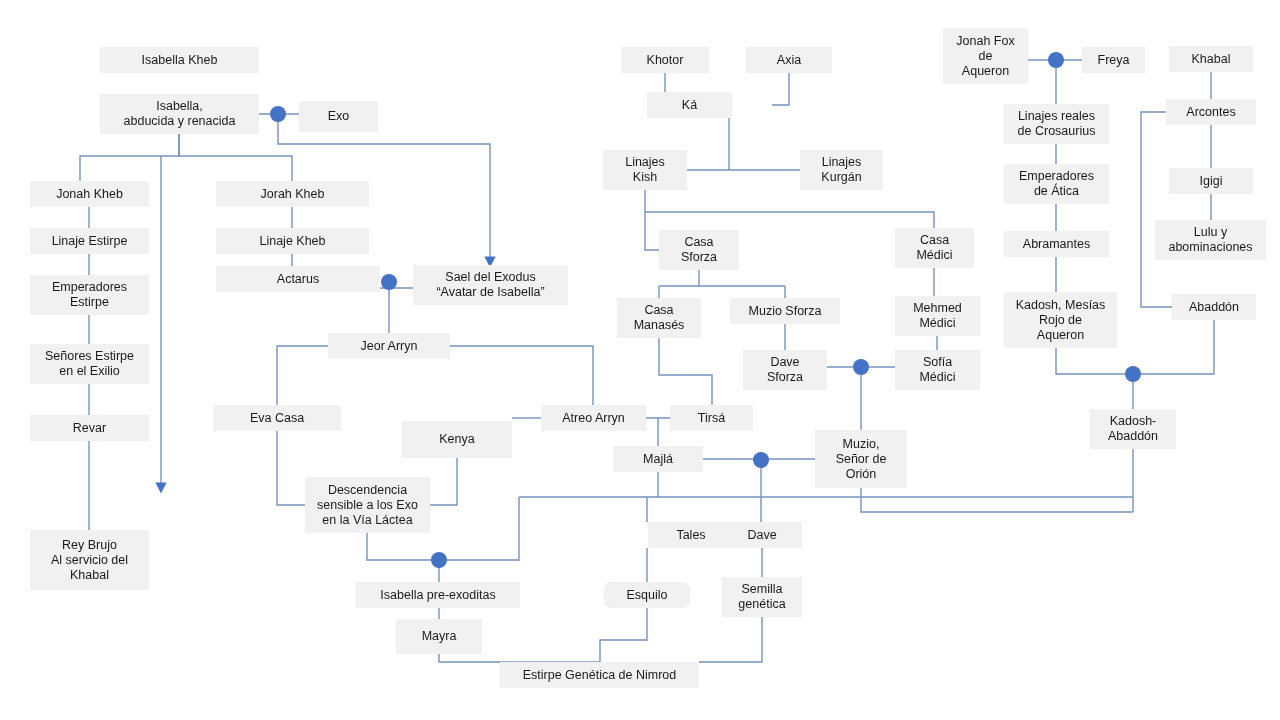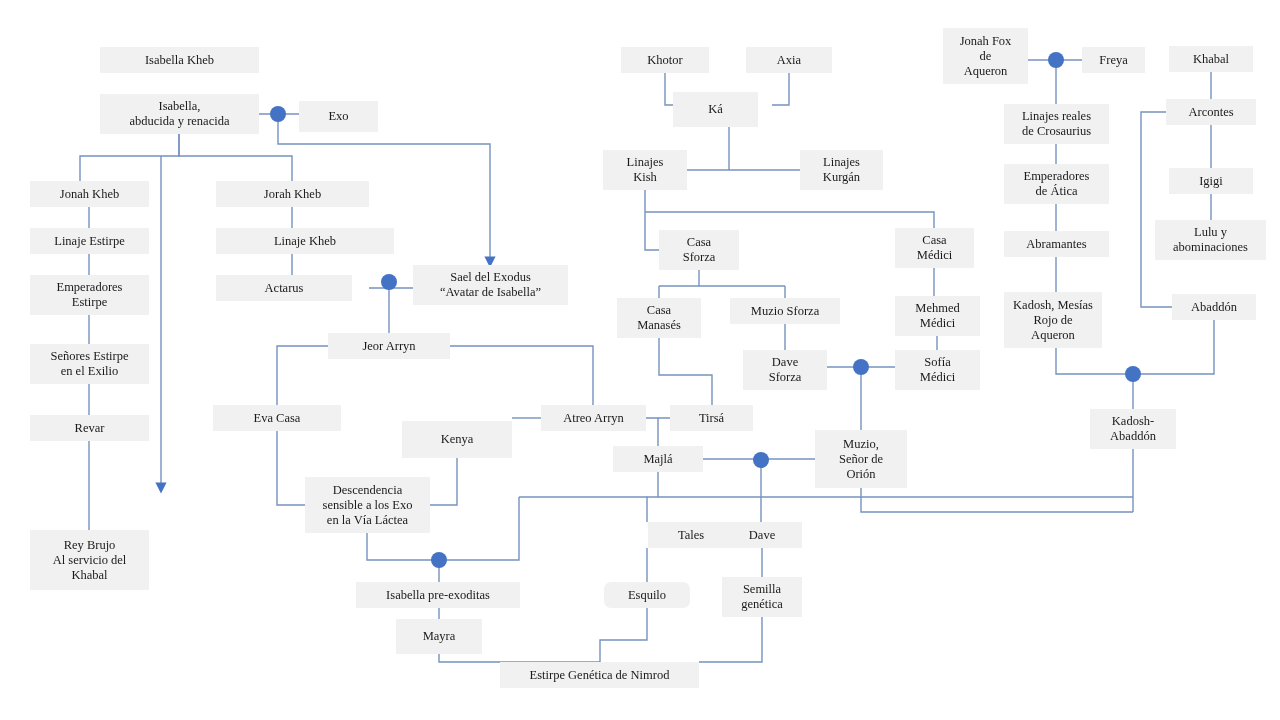--- a/index.html
+++ b/index.html
@@ -27,21 +27,20 @@
     color:#1a1a1a;
     font-size:12.5px;
     line-height:15px;
     display:flex;
     align-items:center;
     justify-content:center;
     text-align:center;
     box-sizing:border-box;
     padding:5px 3px;
     white-space:pre-line;
-    font-family:Liberation Serif, serif;
   }
 </style>
 </head>
 <body>
 
 <div id="canvas">
 
   <svg id="edges" viewBox="0 0 1280 720">
     <defs>
       <marker id="arrow" markerWidth="8" markerHeight="8" refX="4" refY="4" orient="auto">
@@ -168,36 +167,36 @@
       <div class="node" style="left: 30px; top: 228px; width: 119px; height: 26px;">Linaje Estirpe</div>
       <div class="node" style="left: 30px; top: 275px; width: 119px; height: 40px;">Emperadores
 Estirpe</div>
       <div class="node" style="left: 30px; top: 344px; width: 119px; height: 40px;">Señores Estirpe
 en el Exilio</div>
       <div class="node" style="left: 30px; top: 415px; width: 119px; height: 26px;">Revar</div>
       <div class="node" style="left: 30px; top: 530px; width: 119px; height: 60px;">Rey Brujo
 Al servicio del
 Khabal</div>
       <div class="node" style="left: 216px; top: 181px; width: 153px; height: 26px;">Jorah Kheb</div>
-      <div class="node" style="left: 216px; top: 228px; width: 178px; height: 26px;">Linaje Kheb</div>
-      <div class="node" style="left: 216px; top: 275px; width: 136px; height: 26px;">Actarus</div>
+      <div class="node" style="left: 216px; top: 228px; width: 153px; height: 26px;">Linaje Kheb</div>
+      <div class="node" style="left: 216px; top: 266px; width: 164px; height: 26px;">Actarus</div>
       <div class="node" style="left: 413px; top: 265px; width: 155px; height: 40px;">Sael del Exodus
 “Avatar de Isabella”</div>
       <div class="node" style="left: 328px; top: 333px; width: 122px; height: 26px;">Jeor Arryn</div>
       <div class="node" style="left: 213px; top: 405px; width: 128px; height: 26px;">Eva Casa</div>
       <div class="node" style="left: 402px; top: 421px; width: 110px; height: 37px;">Kenya</div>
       <div class="node" style="left: 541px; top: 405px; width: 105px; height: 26px;">Atreo Arryn</div>
       <div class="node" style="left: 670px; top: 405px; width: 83px; height: 26px;">Tirsá</div>
       <div class="node" style="left: 305px; top: 477px; width: 125px; height: 56px;">Descendencia
 sensible a los Exo
 en la Vía Láctea</div>
       <div class="node" style="left: 613px; top: 446px; width: 90px; height: 26px;">Majlá</div>
       <div class="node" style="left: 621px; top: 47px; width: 88px; height: 26px;">Khotor</div>
       <div class="node" style="left: 746px; top: 47px; width: 86px; height: 26px;">Axia</div>
-      <div class="node" style="left: 673px; top: 92px; width: 85px; height: 35px;">Ká</div>
+      <div class="node" style="left: 647px; top: 92px; width: 85px; height: 26px;">Ká</div>
       <div class="node" style="left: 603px; top: 150px; width: 84px; height: 40px;">Linajes
 Kish</div>
       <div class="node" style="left: 800px; top: 150px; width: 83px; height: 40px;">Linajes
 Kurgán</div>
       <div class="node" style="left: 659px; top: 230px; width: 80px; height: 40px;">Casa
 Sforza</div>
       <div class="node" style="left: 895px; top: 228px; width: 79px; height: 40px;">Casa
 Médici</div>
       <div class="node" style="left: 617px; top: 298px; width: 84px; height: 40px;">Casa
 Manasés</div>
@@ -221,21 +220,21 @@
       <div class="node" style="left: 500px; top: 662px; width: 199px; height: 26px;">Estirpe Genética de Nimrod</div>
       <div class="node" style="left: 943px; top: 28px; width: 85px; height: 56px;">Jonah Fox
 de
 Aqueron</div>
       <div class="node" style="left: 1082px; top: 47px; width: 63px; height: 26px;">Freya</div>
       <div class="node" style="left: 1004px; top: 104px; width: 105px; height: 40px;">Linajes reales
 de Crosaurius</div>
       <div class="node" style="left: 1004px; top: 164px; width: 105px; height: 40px;">Emperadores
 de Ática</div>
       <div class="node" style="left: 1004px; top: 231px; width: 105px; height: 26px;">Abramantes</div>
-      <div class="node" style="left: 1004px; top: 292px; width: 98px; height: 56px;">Kadosh, Mesías
+      <div class="node" style="left: 1004px; top: 292px; width: 113px; height: 56px;">Kadosh, Mesías
 Rojo de
 Aqueron</div>
       <div class="node" style="left: 1169px; top: 46px; width: 84px; height: 26px;">Khabal</div>
       <div class="node" style="left: 1166px; top: 99px; width: 90px; height: 26px;">Arcontes</div>
       <div class="node" style="left: 1169px; top: 168px; width: 84px; height: 26px;">Igigi</div>
       <div class="node" style="left: 1155px; top: 220px; width: 111px; height: 40px;">Lulu y
 abominaciones</div>
       <div class="node" style="left: 1172px; top: 294px; width: 84px; height: 26px;">Abaddón</div>
       <div class="node" style="left: 1090px; top: 409px; width: 86px; height: 40px;">Kadosh-
 Abaddón</div>

